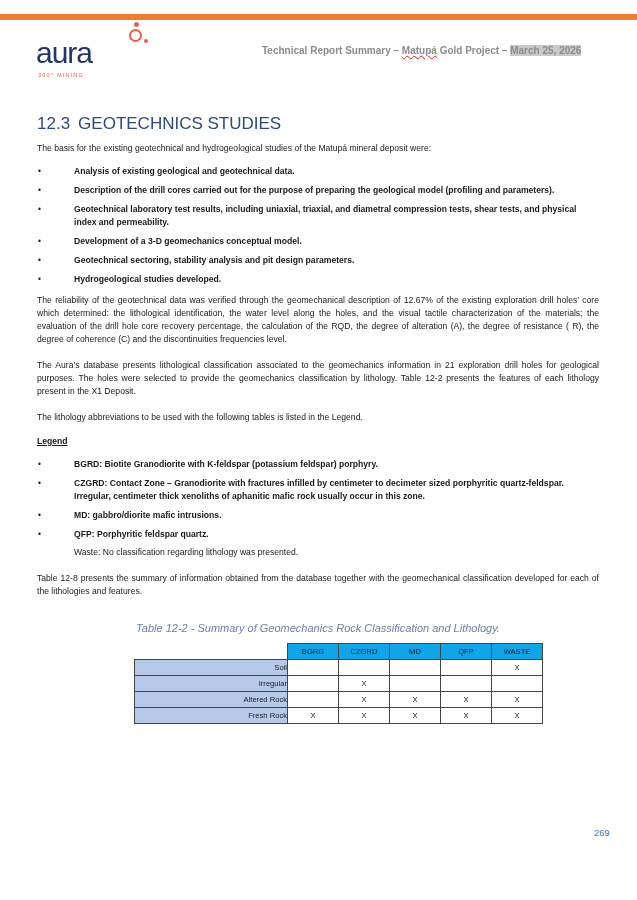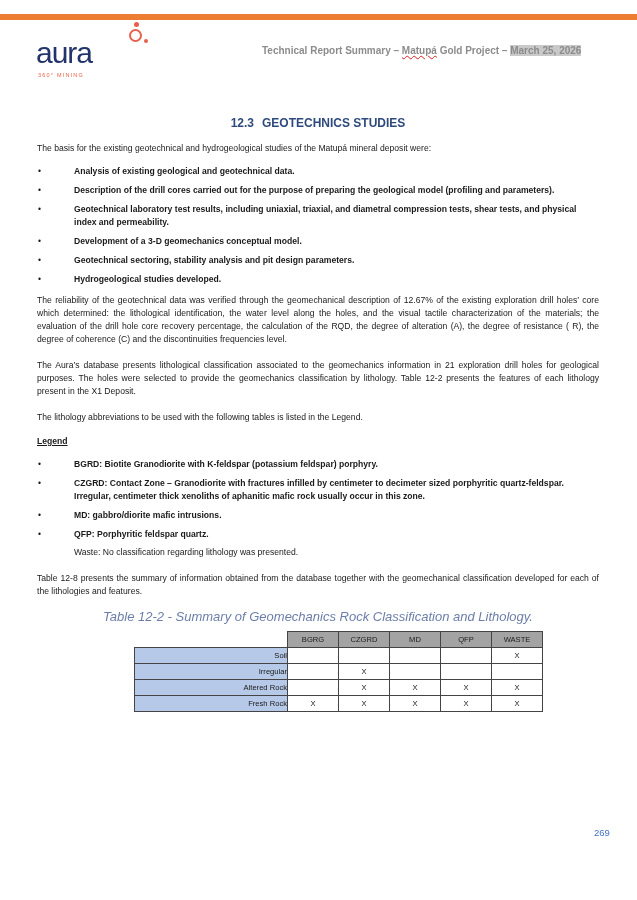--- a/index.html
+++ b/index.html
@@ -11,33 +11,33 @@
                font-family: "Liberation Sans", sans-serif; line-height: 42px; }
   .logo-sub { position: absolute; left: 2px; top: 50px; font-size: 5.5px; color: #E8604C; letter-spacing: 1.2px; }
   .logo-dot { position: absolute; left: 98px; top: 0px; width: 5px; height: 5px; background: #E8604C; border-radius: 50%; }
   .logo-ring { position: absolute; left: 93px; top: 7px; width: 9px; height: 9px; border: 2px solid #E8604C; border-radius: 50%; }
   .logo-dot2 { position: absolute; left: 108px; top: 17px; width: 4px; height: 4px; background: #E8604C; border-radius: 50%; }
   .header-text { position: absolute; left: 262px; top: 45px; font-size: 10px; font-weight: bold; color: #8c8c8c; }
   .header-text .spell { text-decoration: underline wavy #d22; }
   .header-text .date { background: #c9c9c9; color: #8c8c8c; }
 
   .content { position: absolute; left: 37px; top: 117px; width: 562px; font-size: 8.6px; line-height: 13px; }
-  h2 { font-size: 12px; color: #2E4A7D; font-weight: bold; margin: 0 0 12px 0; text-align: center; }
+  h2 { font-size: 17px; color: #2E4A7D; font-weight: normal; margin: 0 0 12px 0; }
   h2 .num { margin-right: 8px; }
   p { margin: 0; text-align: justify; }
   .bul { list-style: none; padding: 0; margin: 10px 0 8px 0; }
   .bul li { position: relative; padding-left: 37px; margin-bottom: 6px; font-weight: bold; }
   .bul li::before { content: "•"; position: absolute; left: 1px; top: 0; font-weight: normal; }
   .legend-h { font-weight: bold; text-decoration: underline; margin: 11px 0 0 0; }
   .waste { padding-left: 37px; margin-top: -3px; }
-  .caption { text-align: center; font-style: italic; color: #6c7ea8; font-size: 13px; margin-top: 12px; }
+  .caption { text-align: center; font-style: italic; color: #6c7ea8; font-size: 11px; margin-top: 24px; }
   table { border-collapse: collapse; margin: 8px 0 0 97px; font-size: 7.6px; }
   td { border: 1px solid #444; height: 15px; text-align: center; width: 50px; padding: 0; }
   td.rowh { background: #b7c9e8; text-align: right; width: 152px; }
-  td.colh { background: #a3a3a3; margin-top: 20px; }
+  td.colh { background: #0ea5e9; margin-top: 20px; }
   td.blank { border: none; border-right: 1px solid #444; border-bottom: 1px solid #444; }
   .pagenum { position: absolute; left: 594px; top: 827px; font-size: 9.5px; color: #4472C4; }
 </style>
 </head>
 <body>
 
 <div class="topbar"></div>
 
 <div class="logo">
   <div class="logo-dot"></div>

